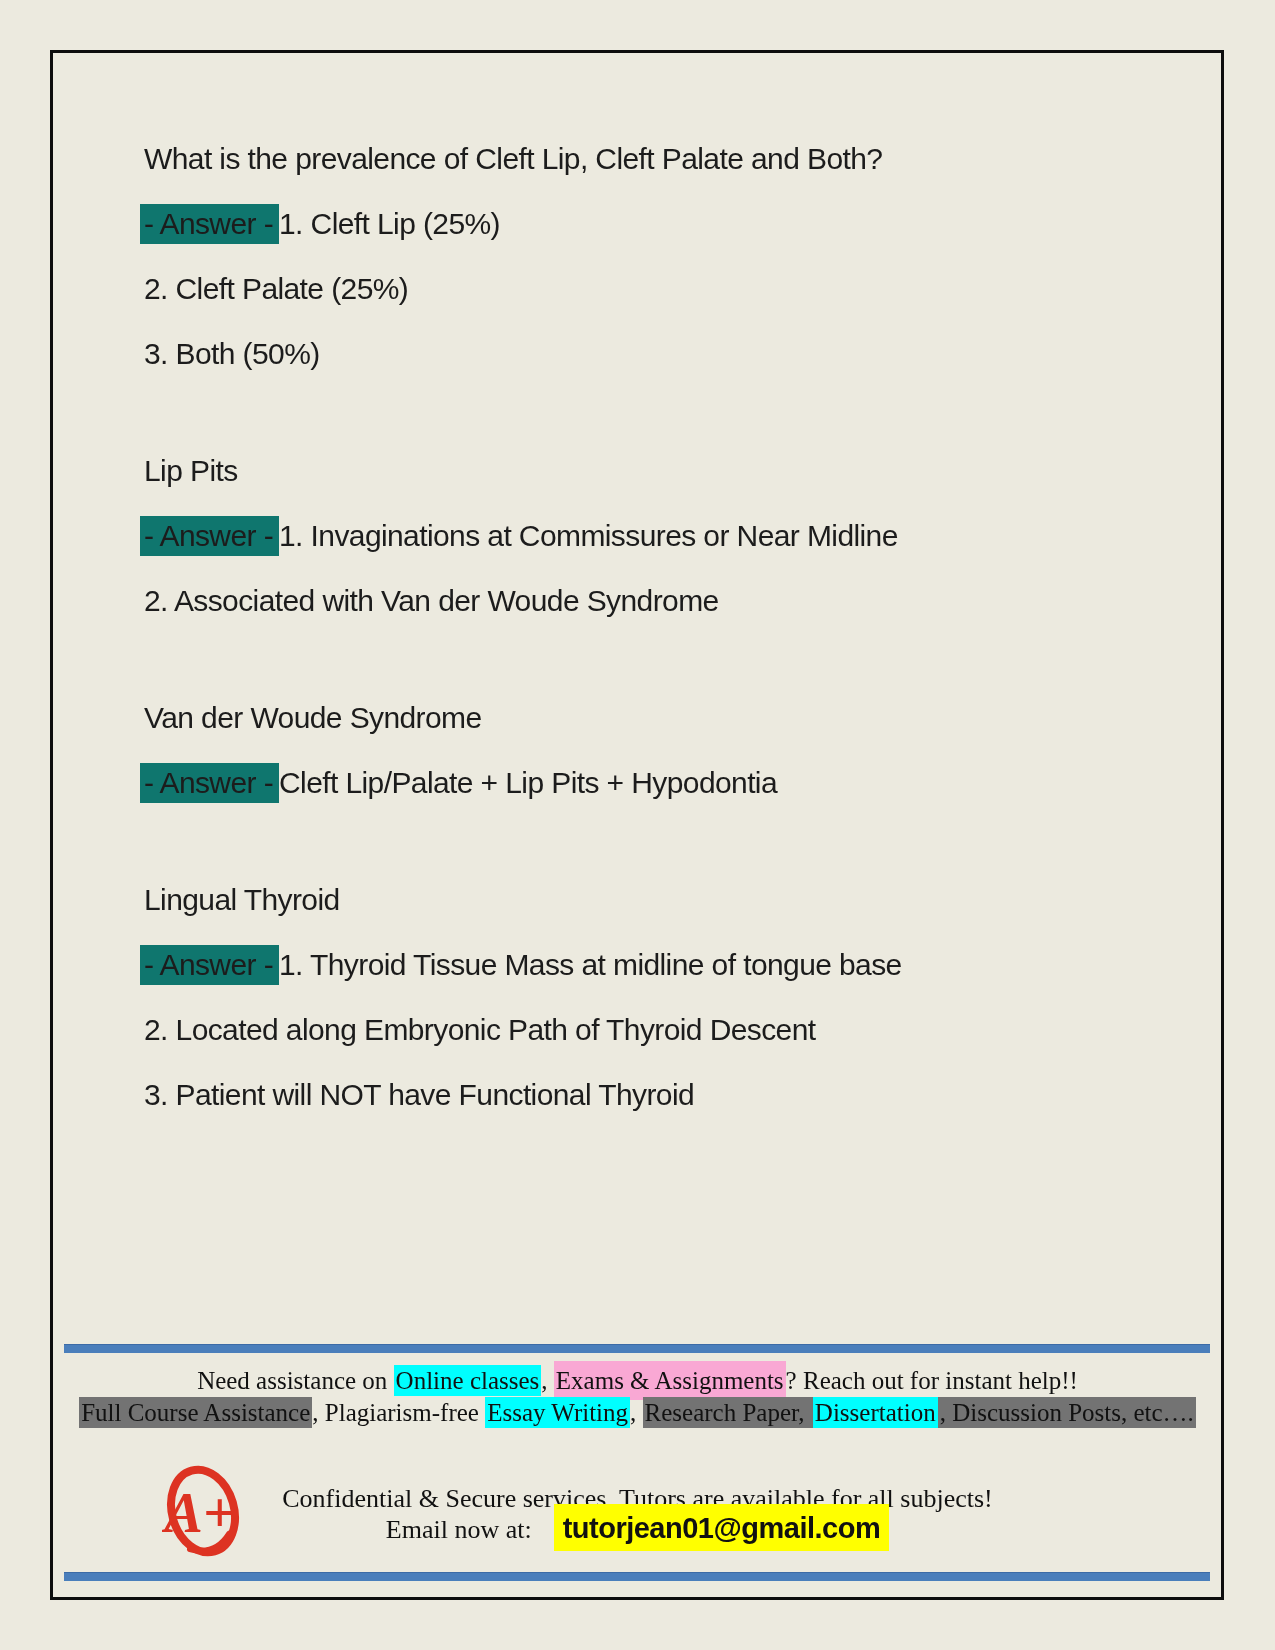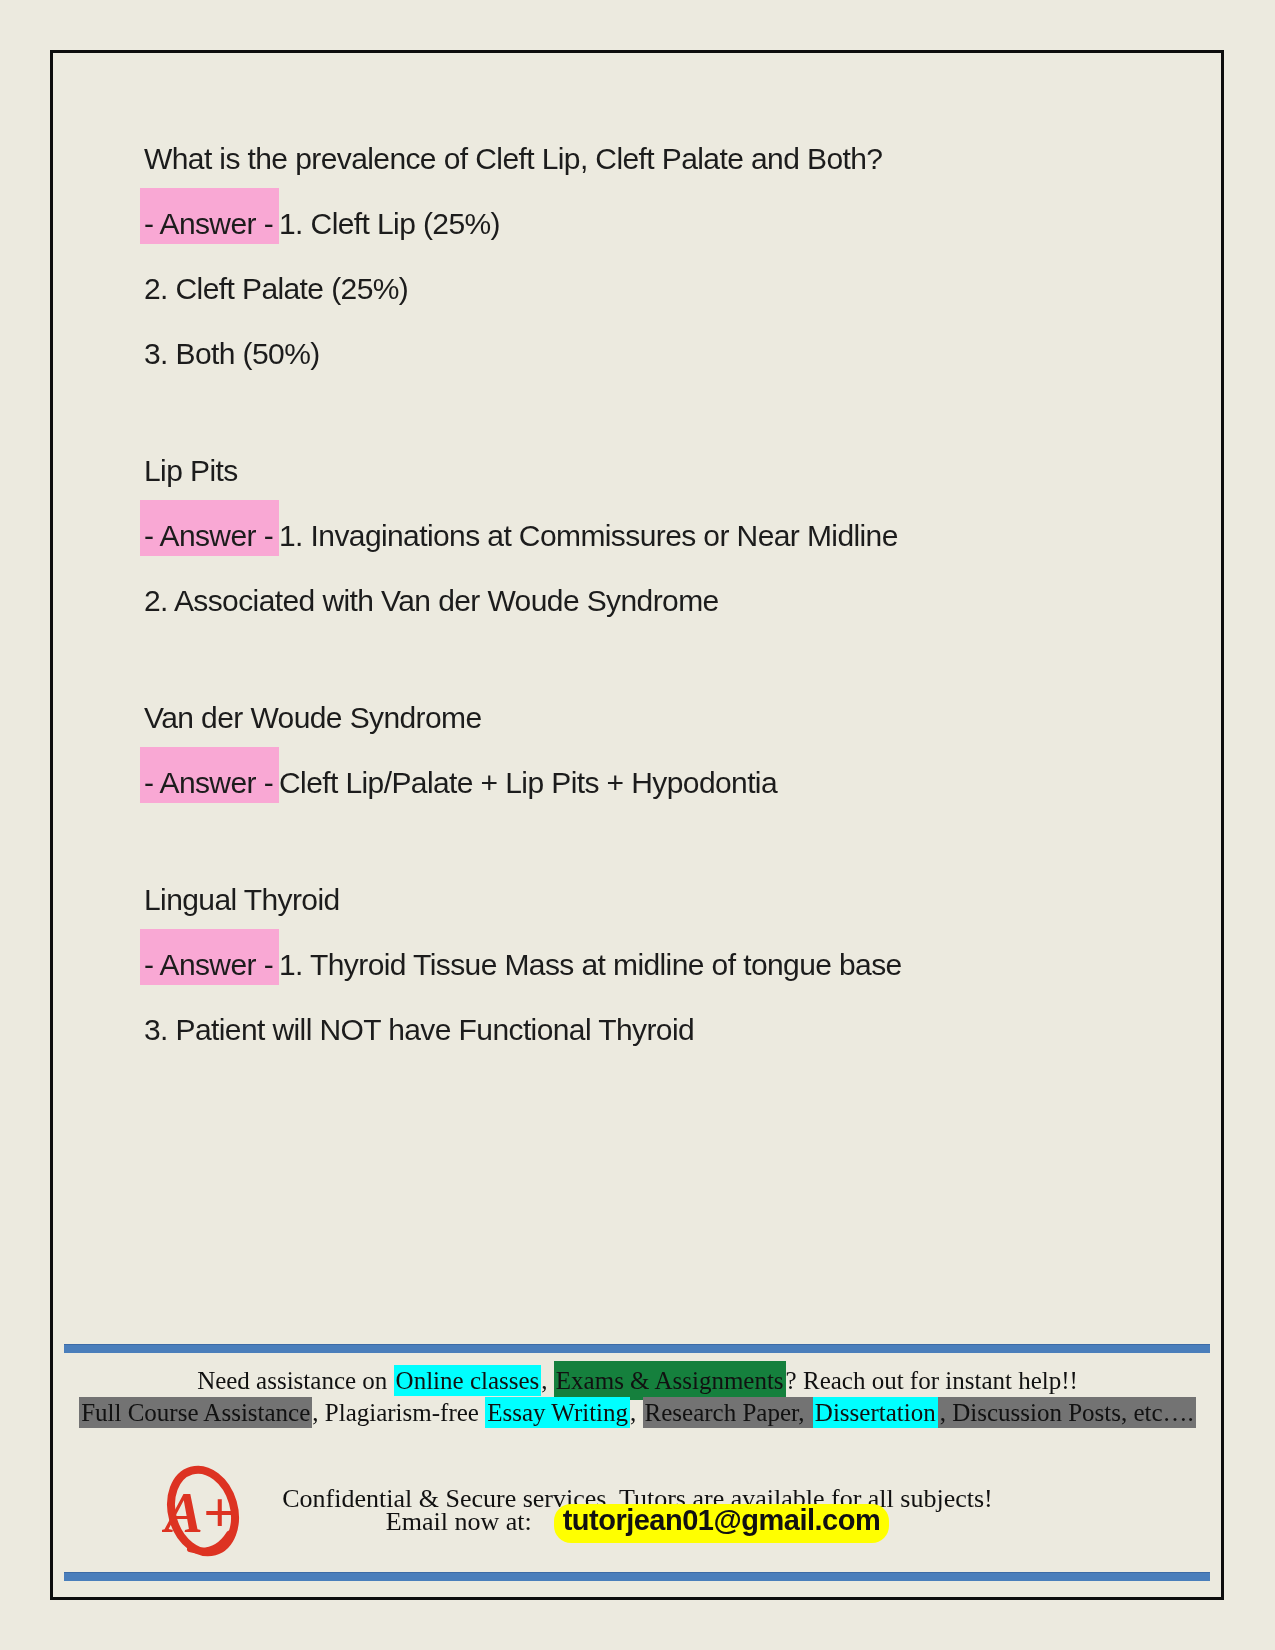--- a/index.html
+++ b/index.html
@@ -19,21 +19,21 @@
     position:absolute; left:144px; top:143px; width:1000px;
   }
   .section { margin:0 0 85px 0; }
   .line {
     margin:0 0 33px 0;
     font-size:30px; line-height:32px;
     letter-spacing:-0.6px;
     color:#1c1c1c;
     white-space:pre-wrap;
   }
-  .hl-answer { background:#f9a8d4; padding:19px 6px 4px 4px; margin-left:-4px; }
+  .hl-answer { background:#0f766e; padding:3px 6px 4px 4px; margin-left:-4px; }
 
   .divider {
     position:absolute; left:64px; width:1146px; height:8px;
     background:#4A7EBB;
     border-top:1px solid #3c6ba6;
   }
   .divider-top { top:1344px; }
   .divider-bottom { top:1572px; }
 
   .f-line {
@@ -41,21 +41,21 @@
     text-align:center;
     font-family:"Liberation Serif", serif;
     font-size:25px; line-height:31px;
     margin:0; color:#111;
     white-space:pre-wrap;
   }
   .f-line1 { top:1365px; }
   .f-line2 { top:1397px; }
   .seg-yellow { background:#737373; padding:2px 2px; }
   .seg-cyan   { background:#00FFFF; padding:2px 2px; }
-  .seg-green  { background:#15803d; padding:6px 2px; }
+  .seg-green  { background:#f9a8d4; padding:6px 2px; }
 
   .logo {
     position:absolute; left:162px; top:1458px;
     width:82px; height:106px;
   }
   .services {
     position:absolute; top:1467px; left:0; right:0;
     text-align:center;
     font-family:"Liberation Serif", serif;
     font-size:26px; line-height:32px; margin:16px; color:#111;
@@ -64,22 +64,21 @@
     position:absolute; top:1504px; left:0; right:0;
     display:flex; justify-content:center; align-items:baseline; gap:22px;
     font-family:"Liberation Serif", serif;
     font-size:26px; color:#111;
   }
   .email {
     font-family:"Liberation Sans", sans-serif;
     font-weight:bold; font-size:29px;
     letter-spacing:-0.5px;
     background:#FFFF00;
-    padding:0 9px 6px 9px;
-    border-radius:17px;
+    padding:8px 9px 6px 9px;
   }
 </style>
 </head>
 <body>
 
 <div class="page-border"></div>
 
 <div class="content">
 
   <div class="section">
@@ -96,20 +95,21 @@
   </div>
 
   <div class="section">
     <p class="line">Van der Woude Syndrome</p>
     <p class="line"><span class="hl-answer">- Answer -</span><span>Cleft Lip/Palate + Lip Pits + Hypodontia</span></p>
   </div>
 
   <div class="section">
     <p class="line">Lingual Thyroid</p>
     <p class="line"><span class="hl-answer">- Answer -</span><span>1. Thyroid Tissue Mass at midline of tongue base</span></p>
+    <p class="line">2. Located along Embryonic Path of Thyroid Descent</p>
     <p class="line">3. Patient will NOT have Functional Thyroid</p>
   </div>
 
 </div>
 
 <div class="divider divider-top"></div>
 
 <p class="f-line f-line1"><span>Need assistance on </span><span class="seg-cyan">Online classes</span><span>, </span><span class="seg-green">Exams &amp; Assignments</span><span>? Reach out for instant help!!</span></p>
 
 <p class="f-line f-line2"><span class="seg-yellow">Full Course Assistance</span><span>, Plagiarism-free </span><span class="seg-cyan">Essay Writing</span><span>, </span><span class="seg-yellow">Research Paper, </span><span class="seg-cyan">Dissertation</span><span class="seg-yellow">, Discussion Posts, etc….</span></p>

